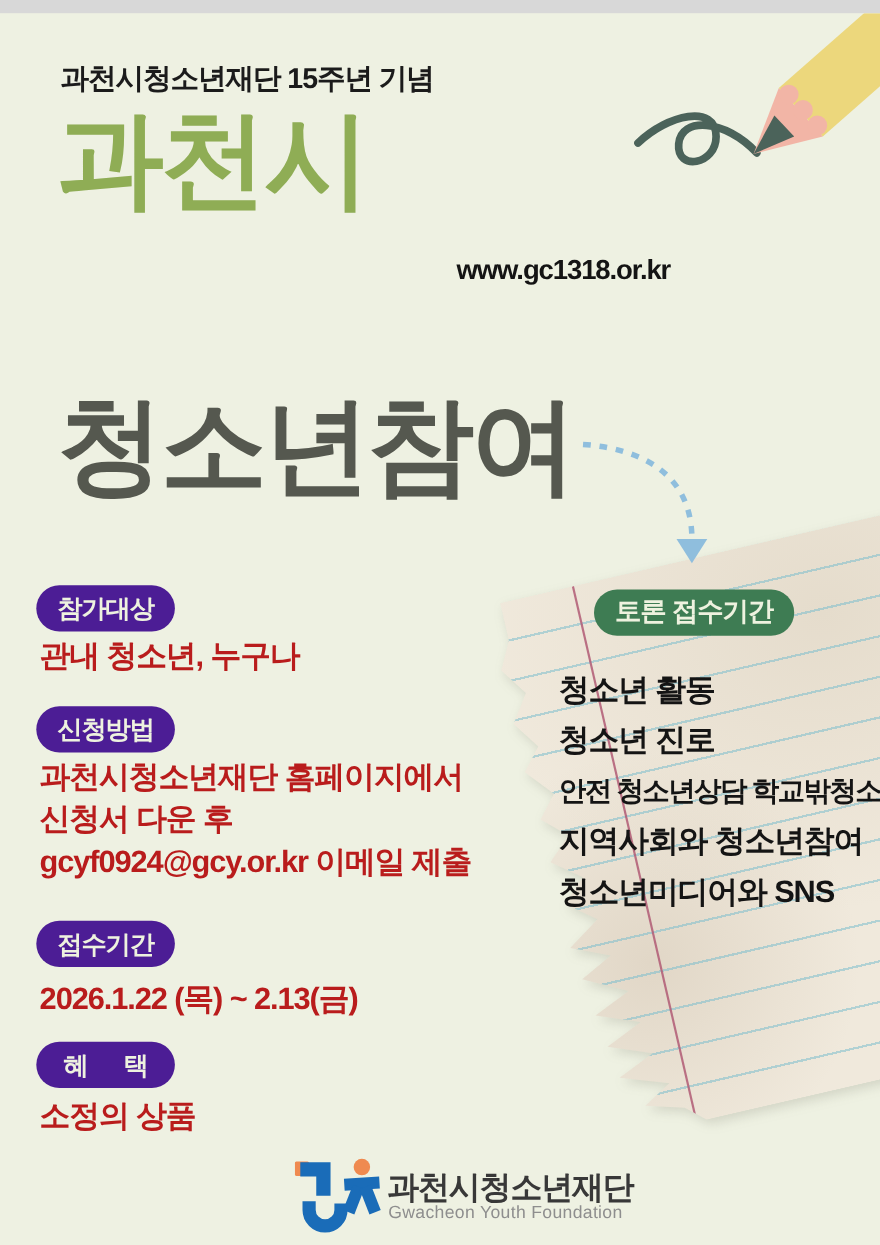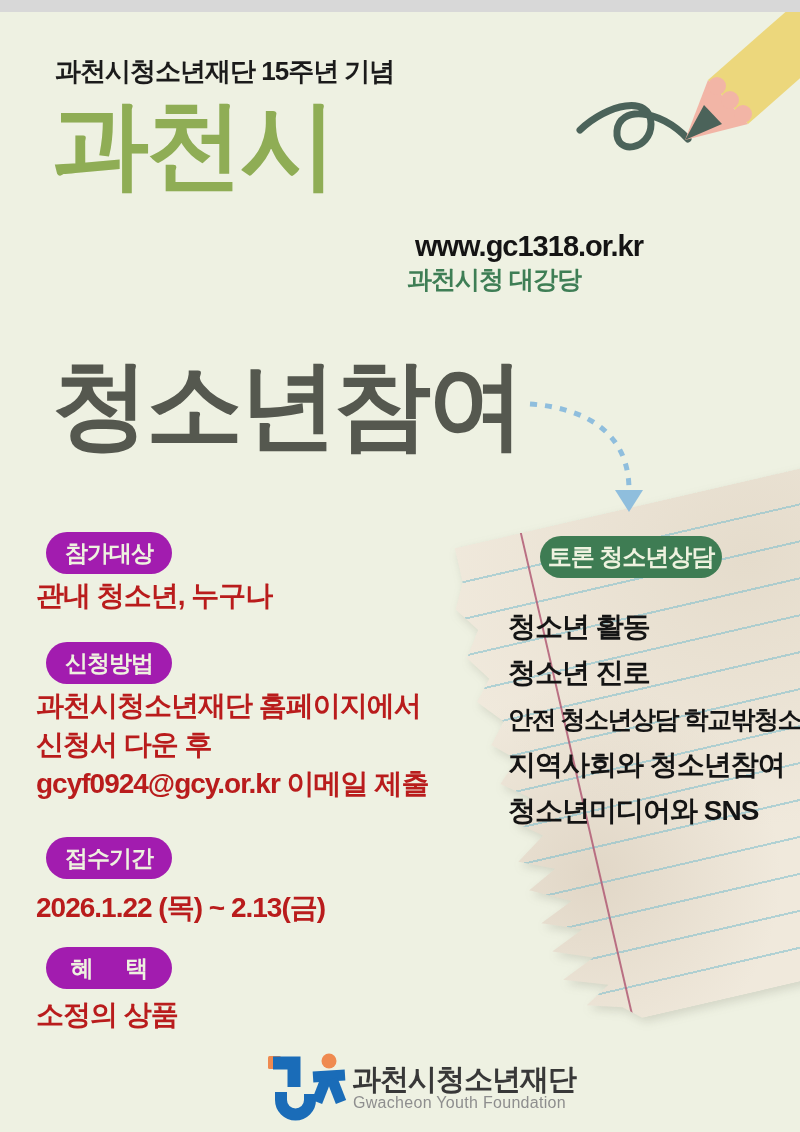--- a/index.html
+++ b/index.html
@@ -8,26 +8,26 @@
 
   
   .kicker{position:absolute;left:55px;top:42px;font-size:26px;font-weight:800;color:#1b1b1b;letter-spacing:-1px;}
   .title-line{position:absolute;left:52px;line-height:1;font-weight:800;letter-spacing:-3px;font-size:97px;}
   .t1{top:84px;color:#8fad55;}
   .t2{top:214px;color:#3d8158;}
   .t3{top:344px;color:#55584f;}
 
   
   .info{position:absolute;left:407px;top:216px;font-weight:800;}
-  .info .url{font-size:29px;color:#141414;margin-left:8px;line-height:36px;letter-spacing:-1px;text-align:center;}
+  .info .url{font-size:25px;color:#141414;margin-left:8px;line-height:36px;letter-spacing:-1px;text-align:center;}
   .info .datetime{font-size:29px;color:#3e7e55;line-height:37px;letter-spacing:-1px;}
   .info .venue{font-size:25px;color:#3e7e55;line-height:31px;letter-spacing:-1px;}
 
   
-  .pill{position:absolute;left:46px;width:126px;height:42px;border-radius:22px;background:#a21caf;
+  .pill{position:absolute;left:33px;width:126px;height:42px;border-radius:22px;background:#4c1d95;
         color:#eef2df;font-size:23px;font-weight:800;text-align:center;line-height:42px;
         letter-spacing:-1px;white-space:pre;}
   .body-text{position:absolute;left:36px;font-size:28px;font-weight:800;color:#b91c1c;letter-spacing:-1px;line-height:39px;}
 
   
   .paper-wrap{position:absolute;left:0;top:0;width:800px;height:1132px;filter:drop-shadow(3px 4px 5px rgba(90,90,70,.18));pointer-events:none;}
   .paper{position:absolute;left:438px;top:540px;width:430px;height:500px;
          transform:rotate(-13deg);transform-origin:0 0;
          background:
            repeating-linear-gradient(180deg, rgba(125,190,205,0) 0 34px, rgba(125,190,205,.55) 34px 36px),
@@ -71,21 +71,20 @@
     <polygon points="153,68 193,112 332,-10 292,-54" fill="#ecd77c"></polygon>
     <polygon points="130,128 153,68 193,112" fill="#f2b5a6"></polygon>
     <circle cx="162" cy="74" r="9" fill="#f2b5a6"></circle>
     <circle cx="175" cy="88" r="9" fill="#f2b5a6"></circle>
     <circle cx="188" cy="102" r="9" fill="#f2b5a6"></circle>
     <polygon points="130,128 149,93 167,112" fill="#4b635a"></polygon>
   </svg>
 
   <div class="info">
     <div class="url">www.gc1318.or.kr</div>
-    <div class="venue">과천시청 대강당</div>
   </div>
 
   <svg class="arrow-svg" width="145" height="130" viewBox="0 0 145 130">
     <path d="M15,14 C70,18 114,42 114,100" fill="none" stroke="#8fbedd" stroke-width="5" stroke-dasharray="7 8"></path>
     <polygon points="100,100 128,100 114,122" fill="#8fbedd"></polygon>
   </svg>
 
   <div class="pill" style="top:520px;">참가대상</div>
   <div class="body-text" style="top:564px;">관내 청소년, 누구나</div>
 
@@ -93,21 +92,21 @@
   <div class="body-text" style="top:713px;">신청서 다운 후</div>
   <div class="body-text" style="top:674px;">과천시청소년재단 홈페이지에서</div>
   <div class="body-text" style="top:752px;">gcyf0924@gcy.or.kr 이메일 제출</div>
 
   <div class="pill" style="top:825px;">접수기간</div>
   <div class="body-text" style="top:876px;">2026.1.22 (목) ~ 2.13(금)</div>
 
   <div class="pill" style="top:935px;">혜      택</div>
   <div class="body-text" style="top:983px;">소정의 상품</div>
 
-  <div class="disc-pill">토론 청소년상담</div>
+  <div class="disc-pill">토론 접수기간</div>
   <div class="disc-list">
     <div class="disc-item">청소년 활동</div>
     <div class="disc-item">청소년 진로</div>
     <div class="disc-item small">안전 청소년상담 학교밖청소년</div>
     <div class="disc-item">지역사회와 청소년참여</div>
     <div class="disc-item">청소년미디어와 SNS</div>
   </div>
 
   <svg class="logo-svg" width="84" height="74" viewBox="0 0 84 74">
     <rect x="0" y="4" width="13" height="13" rx="1.5" fill="#ef8a50"></rect>

